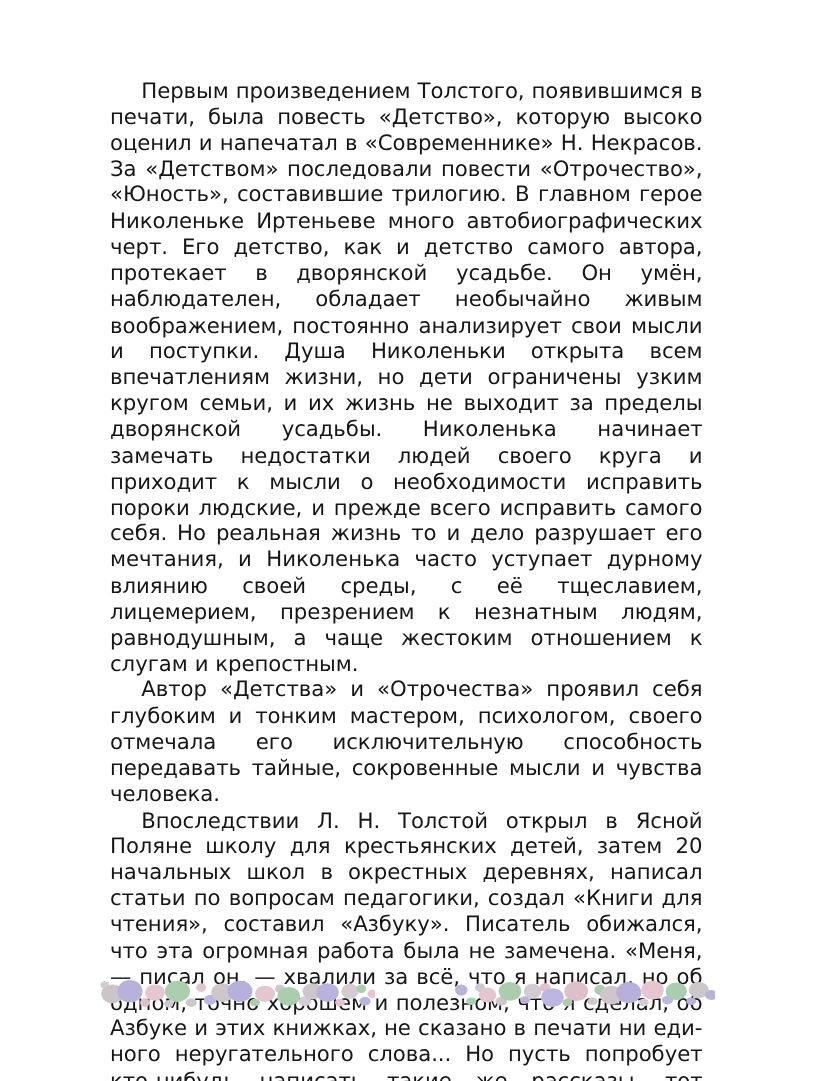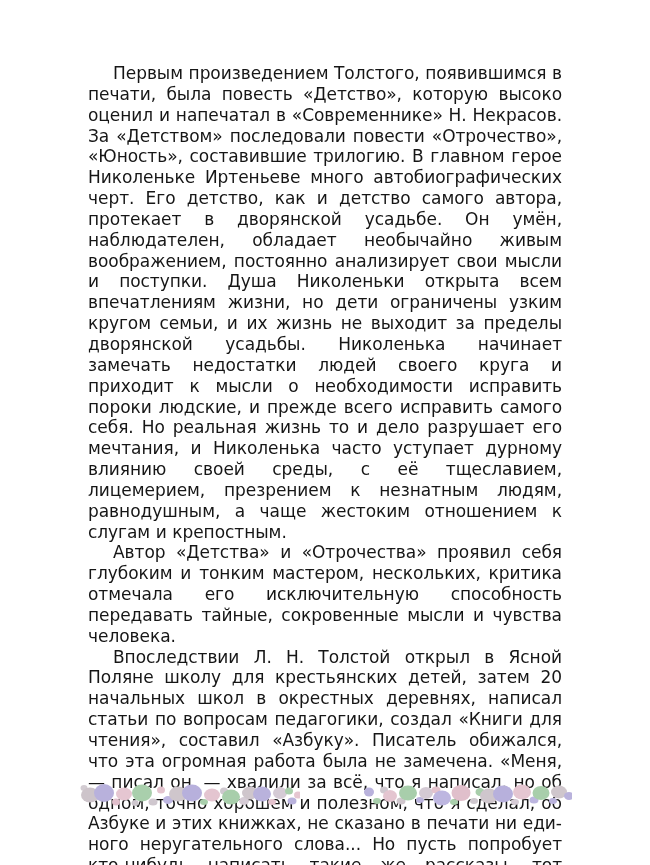--- a/index.html
+++ b/index.html
@@ -59,21 +59,21 @@
   .orn-right { left: 364px; width: 208px; }
   .orn svg { display: block; width: 100%; height: 100%; }
 </style>
 </head>
 <body>
 
 <div class="page">
 
   <div class="text-column">
     <p class="para">Первым произведением Толстого, появившимся в печати, была повесть «Детство», которую высоко оценил и напечатал в «Совре­меннике» Н. Некрасов. За «Детством» последовали повести «От­рочество», «Юность», составившие трилогию. В главном герое Ни­коленьке Иртеньеве много автобиографических черт. Его детство, как и детство самого автора, протекает в дворянской усадьбе. Он умён, наблюдателен, обладает необычайно живым воображением, постоянно анализирует свои мысли и поступки. Душа Николеньки открыта всем впечатлениям жизни, но дети ограничены узким кру­гом семьи, и их жизнь не выходит за пределы дворянской усадь­бы. Николенька начинает замечать недостатки людей своего круга и приходит к мысли о необходимости исправить пороки людские, и прежде всего исправить самого себя. Но реальная жизнь то и дело разрушает его мечтания, и Николенька часто уступает дур­ному влиянию своей среды, с её тщеславием, лицемерием, през­рением к незнатным людям, равнодушным, а чаще жестоким от­ношением к слугам и крепостным.</p>
-    <p class="para">Автор «Детства» и «Отрочества» проявил себя глубоким и тон­ким мастером, нескольких, критика отмечала его исключительную способность передавать тайные, сокровенные мысли и чувства че­ловека.</p>
+    <p class="para">Автор «Детства» и «Отрочества» проявил себя глубоким и тон­ким мастером, психологом, своего отмечала его исключительную способность передавать тайные, сокровенные мысли и чувства че­ловека.</p>
     <p class="para">Впоследствии Л. Н. Толстой открыл в Ясной Поляне школу для крестьянских детей, затем 20 начальных школ в окрестных дерев­нях, написал статьи по вопросам педагогики, создал «Книги для чтения», составил «Азбуку». Писатель обижался, что эта огромная работа была не замечена. «Меня, — писал он, — хвалили за всё, что я написал, но об одном, точно хорошем и полезном, что я сделал, об Азбуке и этих книжках, не сказано в печати ни еди­ного неругательного слова... Но пусть попробует кто-нибудь напи­сать такие же рассказы, тот увидит, как трудно даются эти дос­тоинства, состоящие только в том, чтобы было просто, ясно, не было бы ничего лишнего и фальшивого». Многие из рассказов для детей Толстого состоят всего из нескольких строк. А он их пере­делывал десятки раз, добиваясь предельной простоты и ясности. В течение всей своей жизни изучал произведения устного народ­ного творчества — песни, сказки, былины, легенды, был уверен, что «песни, сказки, былины — всё простое — будут читать, пока будет русский язык».</p>
   </div>
 
   <div class="footer">
 
     <div class="orn orn-left">
       <svg viewBox="0 0 222 42" preserveAspectRatio="none" aria-hidden="true">
         <g>
           <ellipse cx="6" cy="7" rx="3.5" ry="3" fill="#d3ccd2"></ellipse>
           <ellipse cx="12" cy="14" rx="9" ry="7.5" fill="#cdc4ca"></ellipse>

